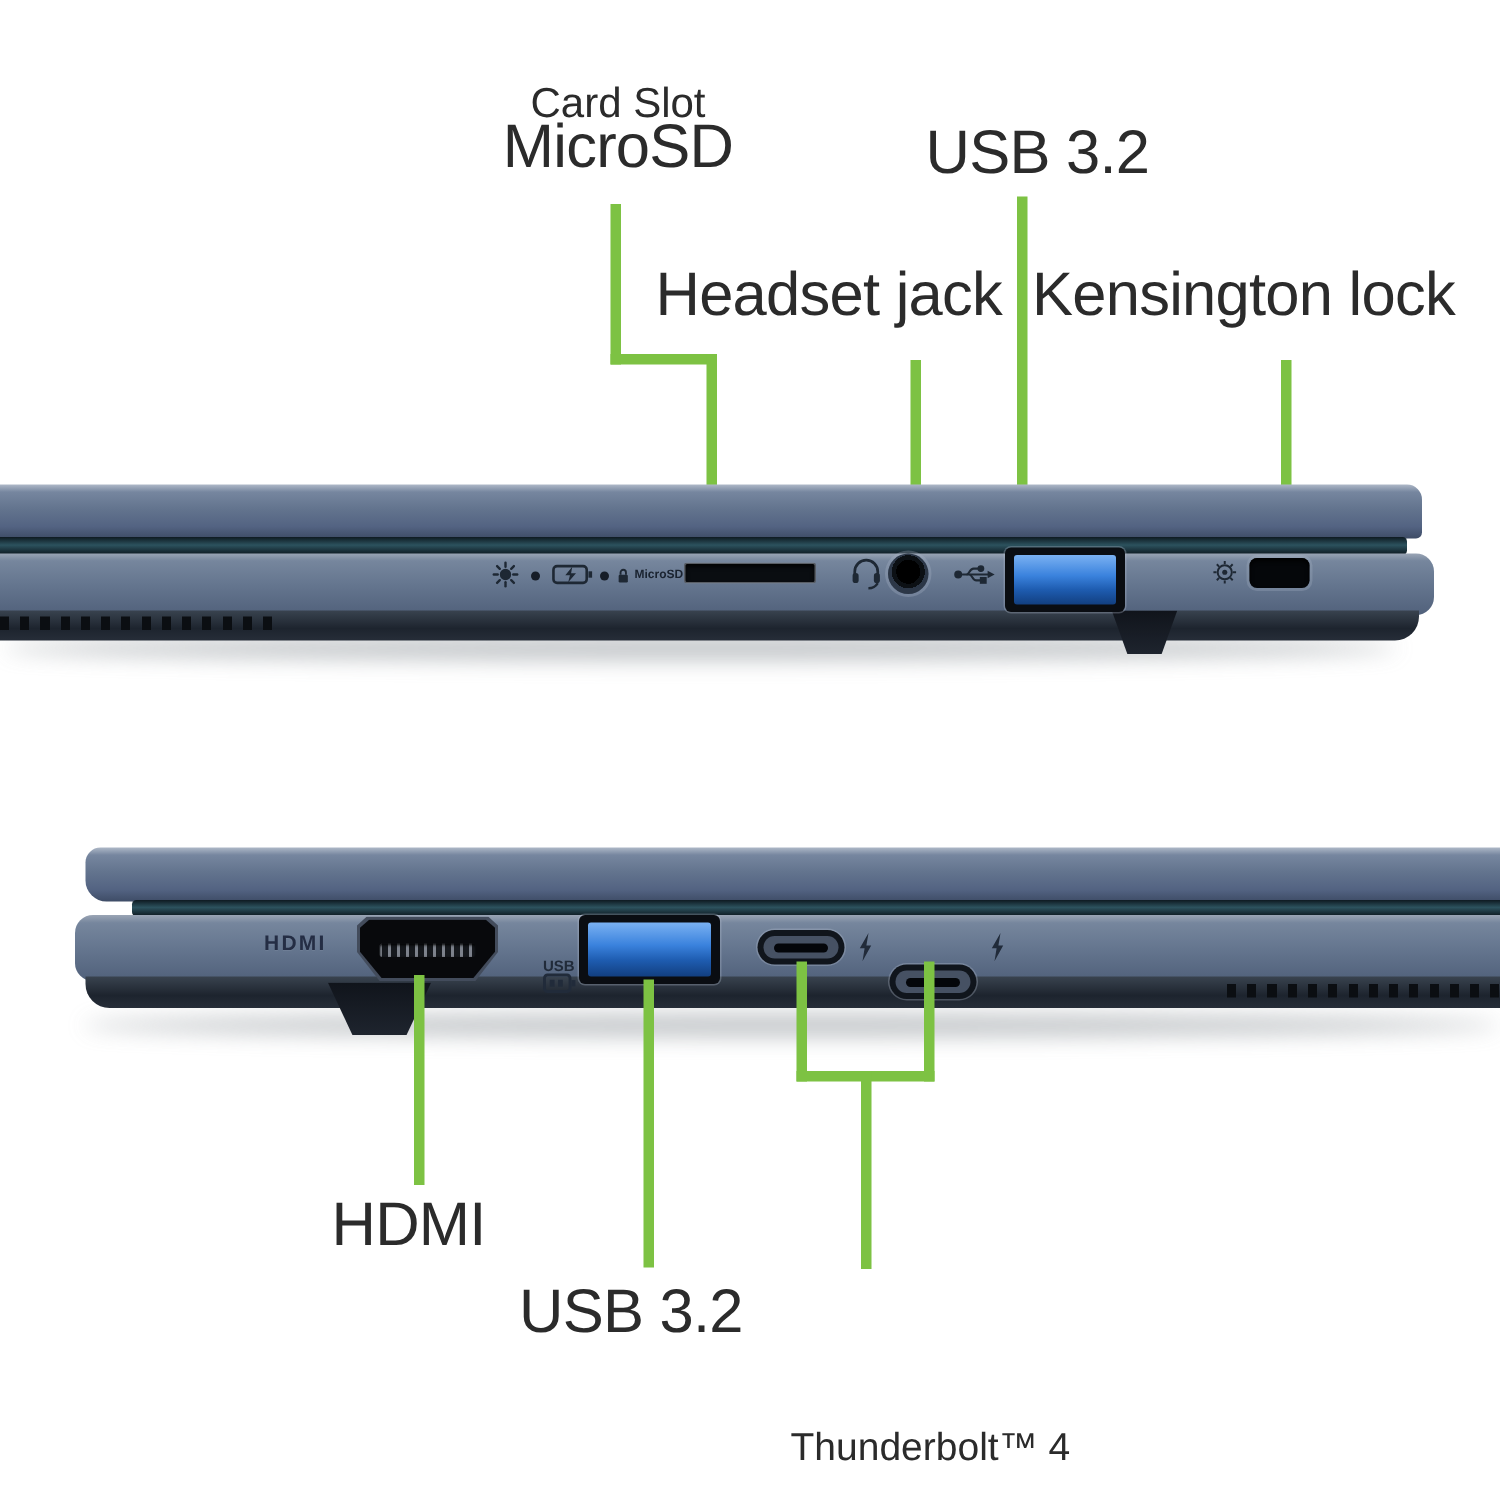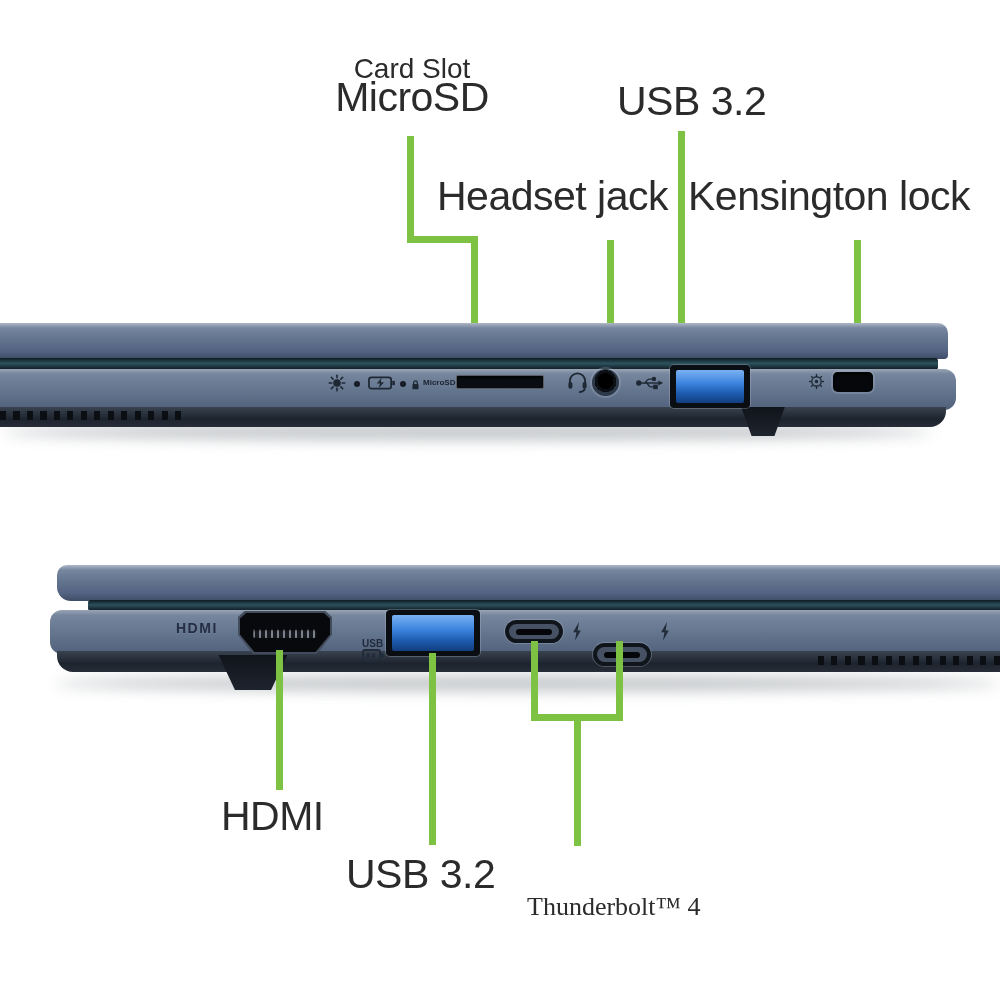--- a/index.html
+++ b/index.html
@@ -197,15 +197,15 @@
 
   <div class="ln" style="left:276px;top:650px;width:7px;height:140px;"></div>
   <div class="ln" style="left:429px;top:653px;width:7px;height:192px;"></div>
   <div class="ln" style="left:531px;top:641px;width:7px;height:80px;"></div>
   <div class="ln" style="left:616px;top:641px;width:7px;height:80px;"></div>
   <div class="ln" style="left:531px;top:714px;width:92px;height:7px;"></div>
   <div class="ln" style="left:574px;top:714px;width:7px;height:132px;"></div>
 
   <div class="lbl lbl-big" style="left:221px;top:795px;">HDMI</div>
   <div class="lbl lbl-big" style="left:346px;top:853px;">USB 3.2</div>
-  <div class="lbl lbl-sub" style="left:527px;top:893px;font-family:Liberation Serif, serif;">Thunderbolt™ 4</div>
+  <div class="lbl lbl-sub" style="left:527px;top:951px;">Thunderbolt™ 4</div>
 
 </div>
 
 </body></html>

